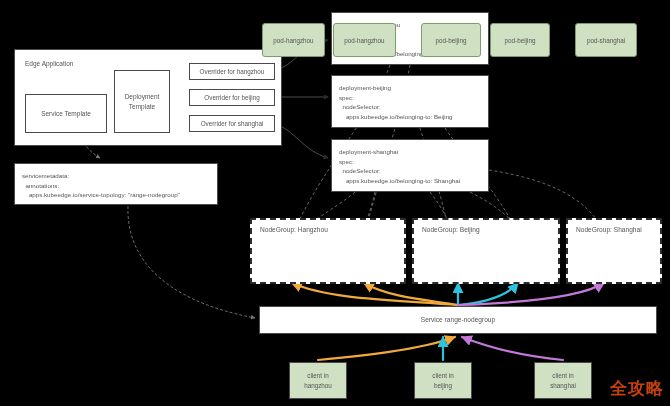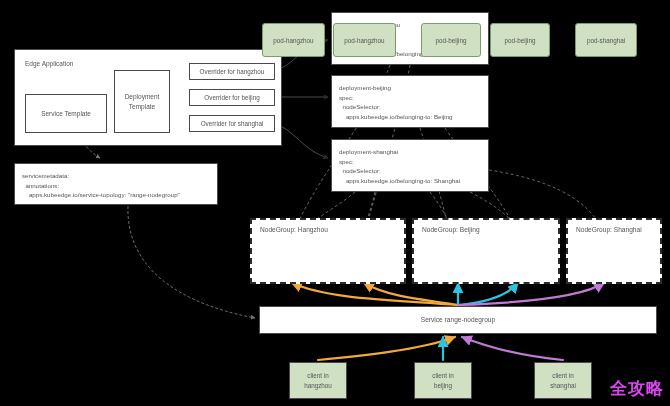--- a/index.html
+++ b/index.html
@@ -176,21 +176,21 @@
   #client-beijing  { left: 414px; width: 58px; }
   #client-shanghai { left: 534px; width: 58px; }
 
   
   #watermark {
     position: absolute;
     right: 6px;
     bottom: 6px;
     font-size: 17px;
     font-weight: bold;
-    color: #d946ef;
+    color: #c2410c;
     letter-spacing: 1px;
     text-shadow: 0 0 2px rgba(0,0,0,0.6);
   }
 </style>
 </head>
 <body>
 
 <div id="canvas">
 
   <svg class="svg-layer" viewBox="0 0 670 406" xmlns="http://www.w3.org/2000/svg">

